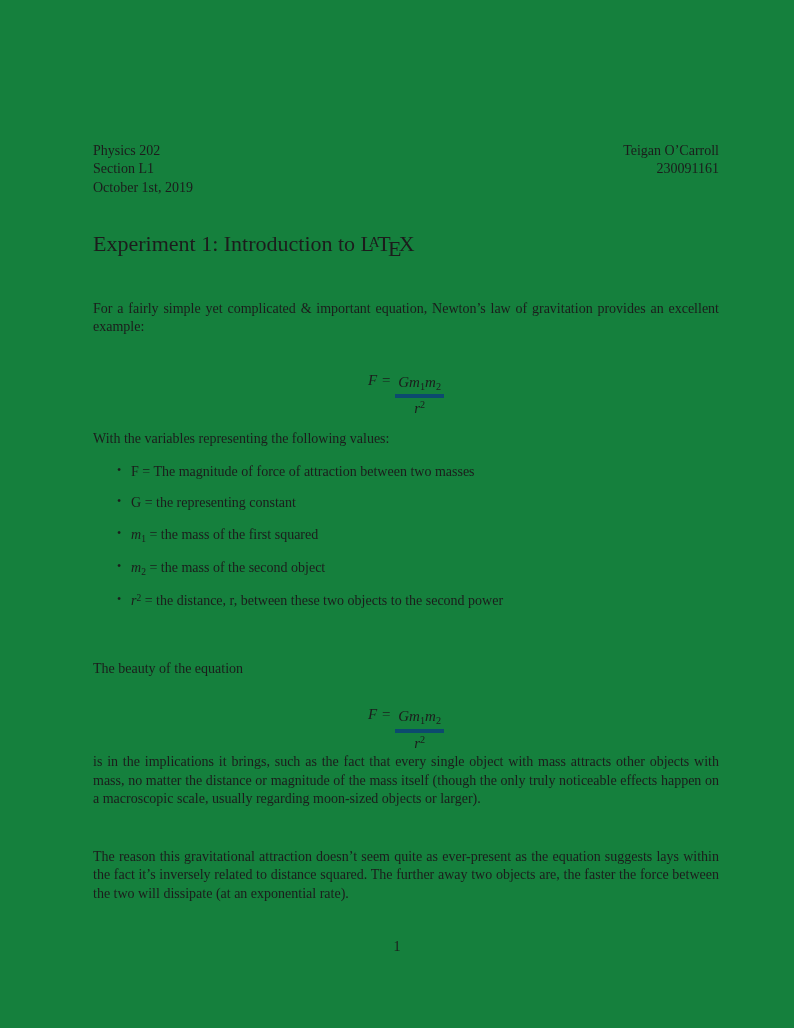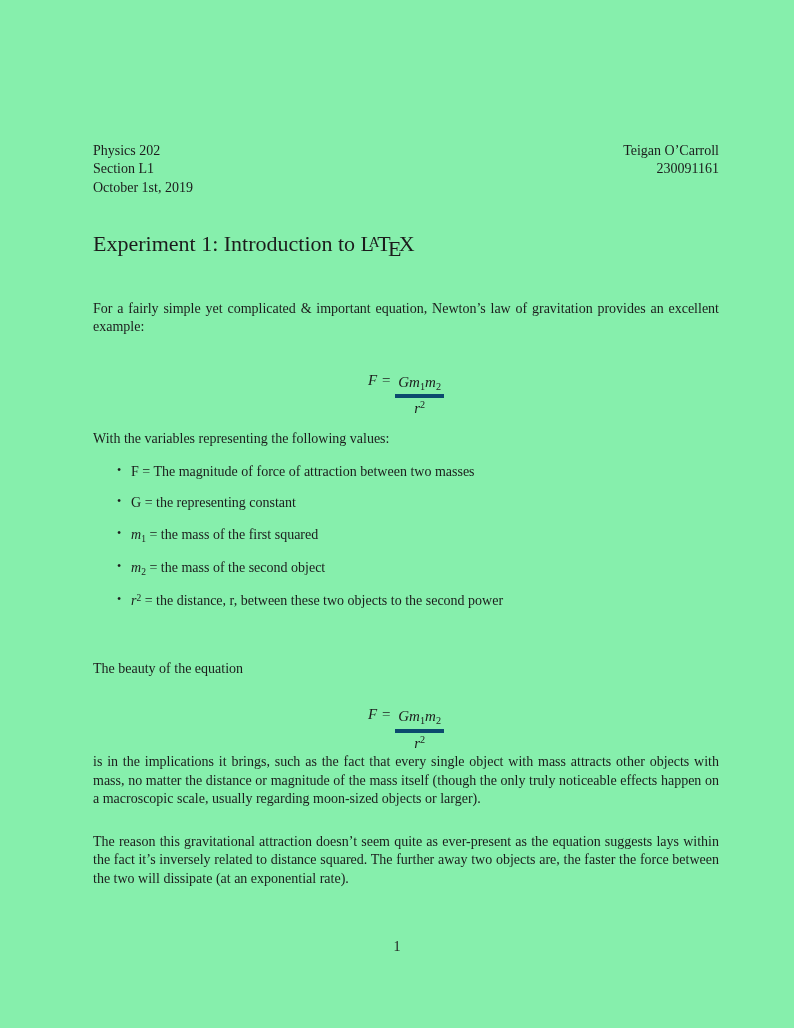--- a/index.html
+++ b/index.html
@@ -1,21 +1,21 @@
 <!DOCTYPE html>
 <html><head>
 <meta charset="utf-8">
 <style>
   html, body { margin: 0; padding: 0; background: #e8e8e8; }
   .page {
     position: relative;
     width: 794px;
     height: 1028px;
     margin: 0 auto;
-    background: #86efac;
+    background: #15803d;
     color: #1c1c1c;
     font-family: "Liberation Serif", "DejaVu Serif", serif;
     font-size: 14px;
     line-height: 1.32;
     box-sizing: border-box;
     padding: 142px 75px 0 93px;
     overflow: hidden;
   }
   .doc-header {
     display: flex;
@@ -59,21 +59,21 @@
     margin-bottom: 13.5px;
   }
   .var-item .bullet {
     width: 14px;
     flex: 0 0 14px;
     font-size: 12px;
   }
   .var-item .item-body { flex: 1; font-family: Liberation Serif, serif; }
   .p-beauty-lead { margin-top: 49px; }
   .p-beauty-cont { margin-top: 2px; }
-  .p-closing { margin-top: 24px; }
+  .p-closing { margin-top: 39px; }
   .page-number {
     position: absolute;
     left: 0;
     right: 0;
     top: 938px;
     text-align: center;
   }
   
   .latex-logo { white-space: nowrap; }
   .latex-A {

